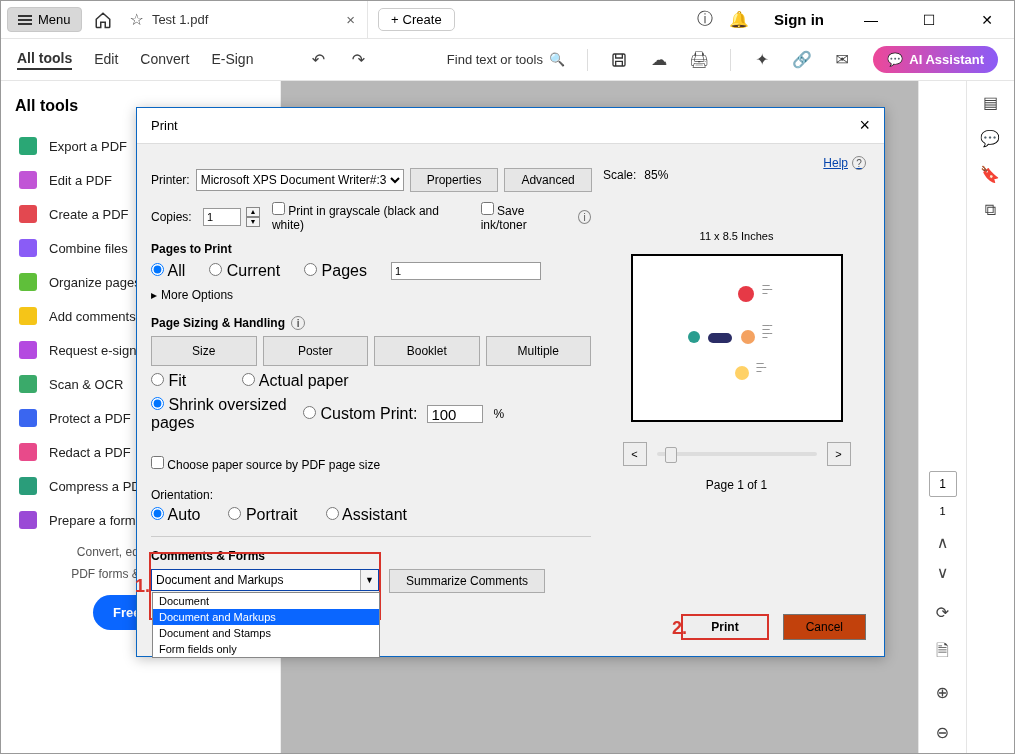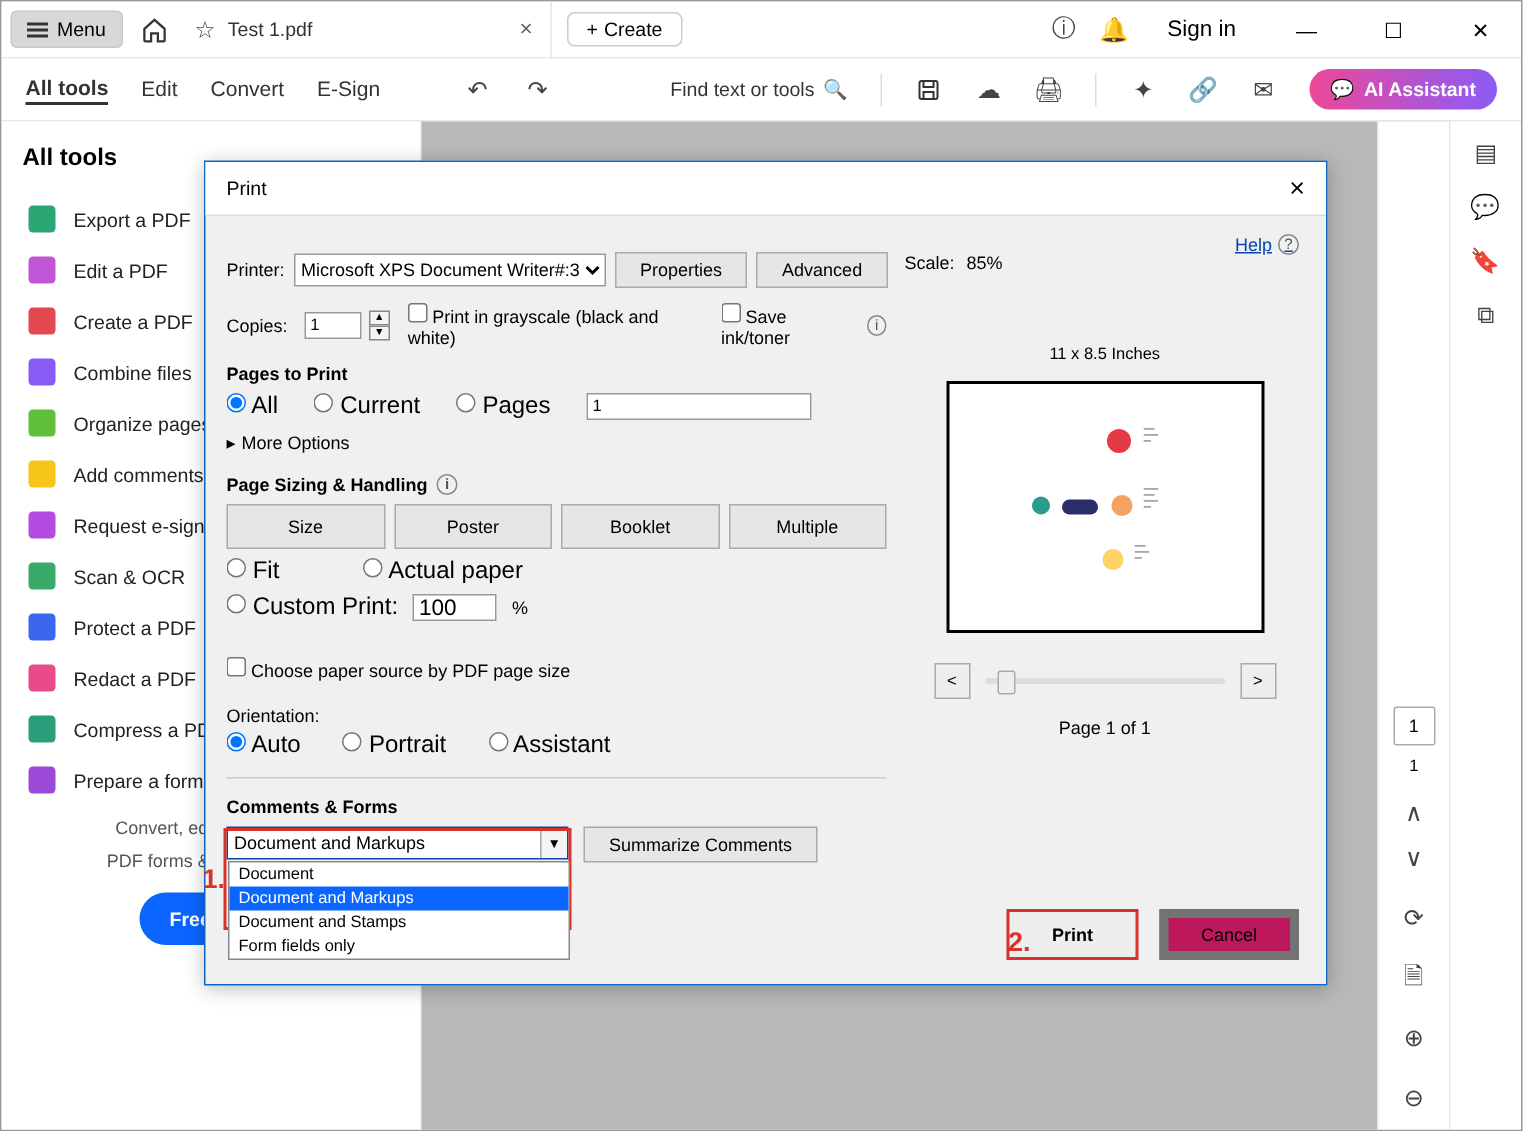--- a/index.html
+++ b/index.html
@@ -9,21 +9,21 @@
 .titlebar { height: 38px; display: flex; align-items: center; background: #fff; border-bottom: 1px solid #e5e5e5; }
 .menu-btn { margin: 4px 6px; padding: 4px 10px; background: #d8d8d8; border-radius: 4px; display: flex; align-items: center; gap: 6px; font-size: 13px; cursor: pointer; border: 1px solid #c8c8c8; }
 .hamb { display:inline-block; width:14px; height:10px; background:linear-gradient(#333,#333) 0 0/100% 2px no-repeat,linear-gradient(#333,#333) 0 4px/100% 2px no-repeat,linear-gradient(#333,#333) 0 8px/100% 2px no-repeat;}
 .home-btn { width:30px; height:30px; display:flex; align-items:center; justify-content:center; cursor:pointer; }
 .tab { display:flex; align-items:center; gap:8px; padding:0 12px; height:38px; border-right:1px solid #e5e5e5; }
 .star { font-size:16px; color:#444; }
 .tab-title { font-size:13px; color:#333; }
 .tab-close { margin-left:130px; font-size:15px; color:#666; cursor:pointer; }
 .create-btn { margin-left:10px; display:flex; align-items:center; gap:4px; border:1px solid #ccc; border-radius:5px; padding:3px 12px; font-size:13px; cursor:pointer; background:#fff;}
 .win-area { margin-left:auto; display:flex; align-items:center; gap:16px; padding-right:6px;}
-.signin { font-weight:400; font-size:15px; margin:0 10px;}
+.signin { font-weight:700; font-size:15px; margin:0 10px;}
 .wbtn { width:42px; height:32px; display:flex; align-items:center; justify-content:center; font-size:14px; cursor:pointer; }
 
 
 .toolbar { height:42px; display:flex; align-items:center; padding:0 16px; gap:22px; border-bottom:1px solid #e5e5e5; background:#fff;}
 .tb-item { font-size:14px; color:#333; cursor:pointer; padding-bottom:2px; }
 .tb-item.active { font-weight:600; border-bottom:2px solid #333;}
 .tb-spacer { flex: 1; }
 .tb-search { font-size:13px; color:#333; display:flex; align-items:center; gap:6px;}
 .tb-sep { width:1px; height:22px; background:#ddd; }
 .ic { width:18px; height:18px; display:inline-flex; align-items:center; justify-content:center; color:#444; font-size:16px; cursor:pointer;}
@@ -67,21 +67,21 @@
 .cf-opt.sel { background:#0a66ff; color:#fff;}
 .preview-box { width:212px; height:168px; border:2px solid #000; background:#fff; margin:12px auto 0; position:relative; display:flex; align-items:center; justify-content:center;}
 .preview-dim { text-align:center; font-size:11px; margin-top:48px;}
 .pager { display:flex; align-items:center; justify-content:center; gap:10px; margin-top:20px;}
 .pg-btn { width:24px; height:24px; border:1px solid #aaa; background:#eee; display:flex; align-items:center; justify-content:center; font-size:11px; cursor:pointer;}
 .slider { width:160px; height:4px; background:#ddd; border-radius:2px; position:relative;}
 .slider::after { content:''; position:absolute; left:8px; top:-5px; width:10px; height:14px; background:#eee; border:1px solid #aaa; border-radius:2px;}
 .page-of { text-align:center; font-size:12px; margin-top:12px;}
 .dlg-foot-btns { position:absolute; right:18px; bottom:16px; display:flex; gap:14px;}
 .print-btn { border:2px solid #d8332a; background:#eee; padding:4px 28px; font-size:12px; font-weight:600; cursor:pointer;}
-.cancel-btn { border:6px solid #737373; background:#be185d; padding:4px 22px; font-size:12px; cursor:pointer;}
+.cancel-btn { border:1px solid #737373; background:#c2410c; padding:4px 22px; font-size:12px; cursor:pointer;}
 .help-lnk { position:absolute; right:18px; top:48px; font-size:12px; color:#0645ad; text-decoration:underline; display:flex; align-items:center; gap:4px;}
 .annot { position:absolute; font-family:Arial; font-size:18px; color:#d8332a; font-weight:700;}
 .red-box { border:2px solid #d8332a; position:absolute; }
 .spin { display:inline-flex; flex-direction:column; margin-left:-1px;}
 .spin button{ width:14px; height:10px; font-size:7px; line-height:6px; padding:0; border:1px solid #888; background:#f4f4f4; cursor:pointer;}
 .more-opt { font-size:12px; cursor:pointer; display:flex; align-items:center; gap:4px;}
 .qmark { width:14px; height:14px; border:1px solid #888; border-radius:50%; font-size:10px; display:inline-flex; align-items:center; justify-content:center; color:#555;}
 
 
 .mm-dot { position:absolute; border-radius:50%; }
@@ -278,20 +278,21 @@
         <button class="btn">Size</button>
         <button class="btn">Poster</button>
         <button class="btn">Booklet</button>
         <button class="btn">Multiple</button>
       </div>
       <div class="pgrow" style="gap:56px; margin-top:6px">
         <label class="rdo"><input type="radio" name="sz" style=""> <span>Fit</span></label>
         <label class="rdo"><input type="radio" name="sz" style=""> <span>Actual paper</span></label>
       </div>
       <div class="pgrow" style="gap:10px; margin-top:6px">
+        <label class="rdo" style="width:142px"><input type="radio" name="sz" checked="" style=""> <span>Shrink oversized pages</span></label>
         <label class="rdo"><input type="radio" name="sz" style=""> <span>Custom Print:</span></label>
         <input class="scale-input" value="100" style="">
         <span style="font-size:12px">%</span>
       </div>
       <label class="chk" style="display:block; margin-top:24px; font-size:12px"><input type="checkbox" style=""> <span>Choose paper source by PDF page size</span></label>
 
       <div style="font-size:12px; margin-top:16px">Orientation:</div>
       <div class="pgrow" style="gap:28px; margin-top:4px">
         <label class="rdo"><input type="radio" name="or" checked="" style=""> <span>Auto</span></label>
         <label class="rdo"><input type="radio" name="or" style=""> <span>Portrait</span></label>

